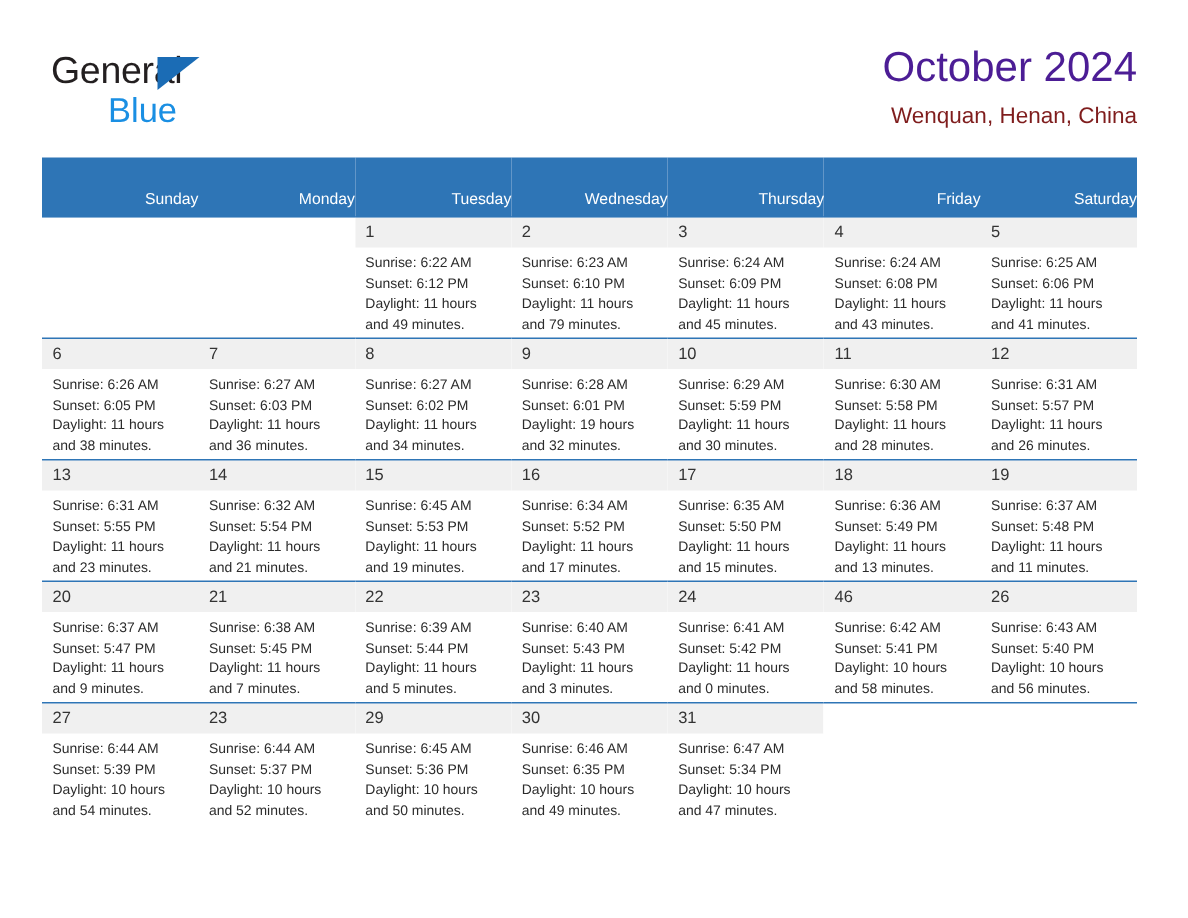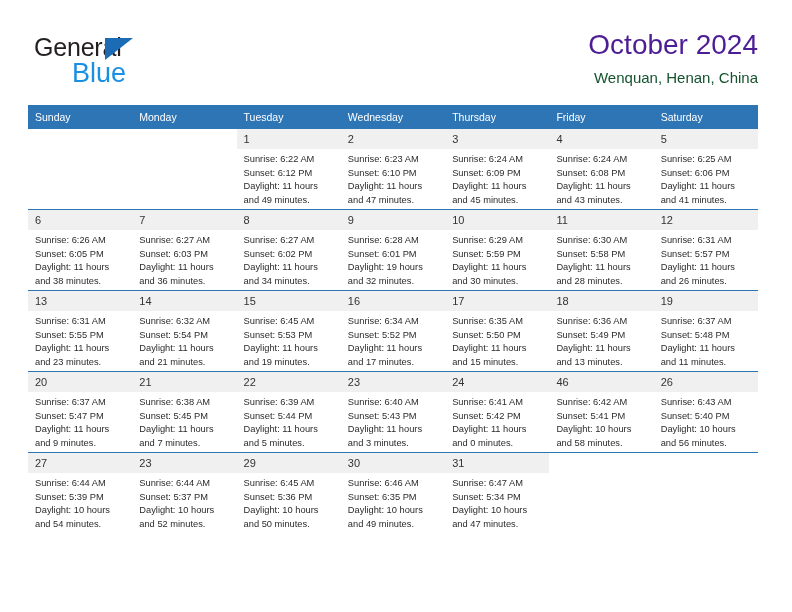--- a/index.html
+++ b/index.html
@@ -52,21 +52,21 @@
     top: 6px;
     width: 0;
     height: 0;
     border-left: 28px solid #1b6cb5;
     border-bottom: 22px solid transparent;
   }
   .brand-blue {
     position: absolute;
     left: 38px;
     top: 26px;
-    font-size: 27px;
+    font-size: 23px;
     color: #1a8fe3;
     line-height: 30px;
     white-space: nowrap;
   }
 
   .title-block {
     position: absolute;
     right: 0;
     top: 0;
     text-align: right;
@@ -74,42 +74,42 @@
   .cal-title {
     font-size: 28px;
     font-weight: 400;
     color: #4c1d95;
     line-height: 34px;
     white-space: nowrap;
   }
   .cal-subtitle {
     font-size: 15px;
     font-weight: 400;
-    color: #14532d;
+    color: #7f1d1d;
     line-height: 22px;
     margin-top: 5px;
     white-space: nowrap;
   }
 
   
   .calendar {
     position: absolute;
     left: 28px;
     top: 105px;
     width: 730px;
     border-collapse: collapse;
     table-layout: fixed;
   }
   .calendar th {
     background: #2e75b6;
     color: #ffffff;
     font-size: 10.5px;
     font-weight: 400;
-    text-align: left;
-    padding: 6px 0 5px 7px;
+    text-align: right;
+    padding: 22px 0 5px 7px;
     height: 11px;
     border: none;
   }
   .calendar td {
     vertical-align: top;
     padding: 0;
     border: none;
     border-top: 1.5px solid #2e75b6;
     height: 80px;
     background: #ffffff;
@@ -192,21 +192,21 @@
               <div>Sunrise: 6:22 AM</div>
               <div>Sunset: 6:12 PM</div>
               <div class="daylight">Daylight: 11 hours and 49 minutes.</div>
             </div>
           </td>
           <td>
             <span class="daynum">2</span>
             <div class="details">
               <div>Sunrise: 6:23 AM</div>
               <div>Sunset: 6:10 PM</div>
-              <div class="daylight">Daylight: 11 hours and 47 minutes.</div>
+              <div class="daylight">Daylight: 11 hours and 79 minutes.</div>
             </div>
           </td>
           <td>
             <span class="daynum">3</span>
             <div class="details">
               <div>Sunrise: 6:24 AM</div>
               <div>Sunset: 6:09 PM</div>
               <div class="daylight">Daylight: 11 hours and 45 minutes.</div>
             </div>
           </td>

